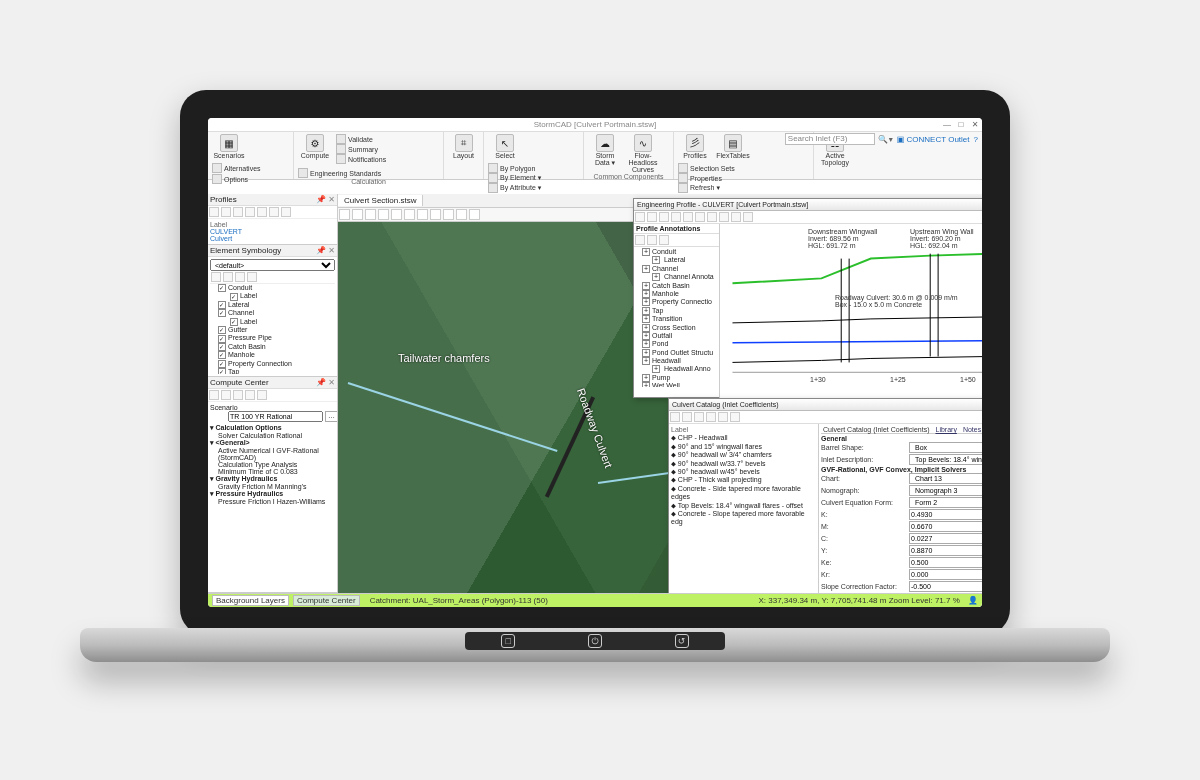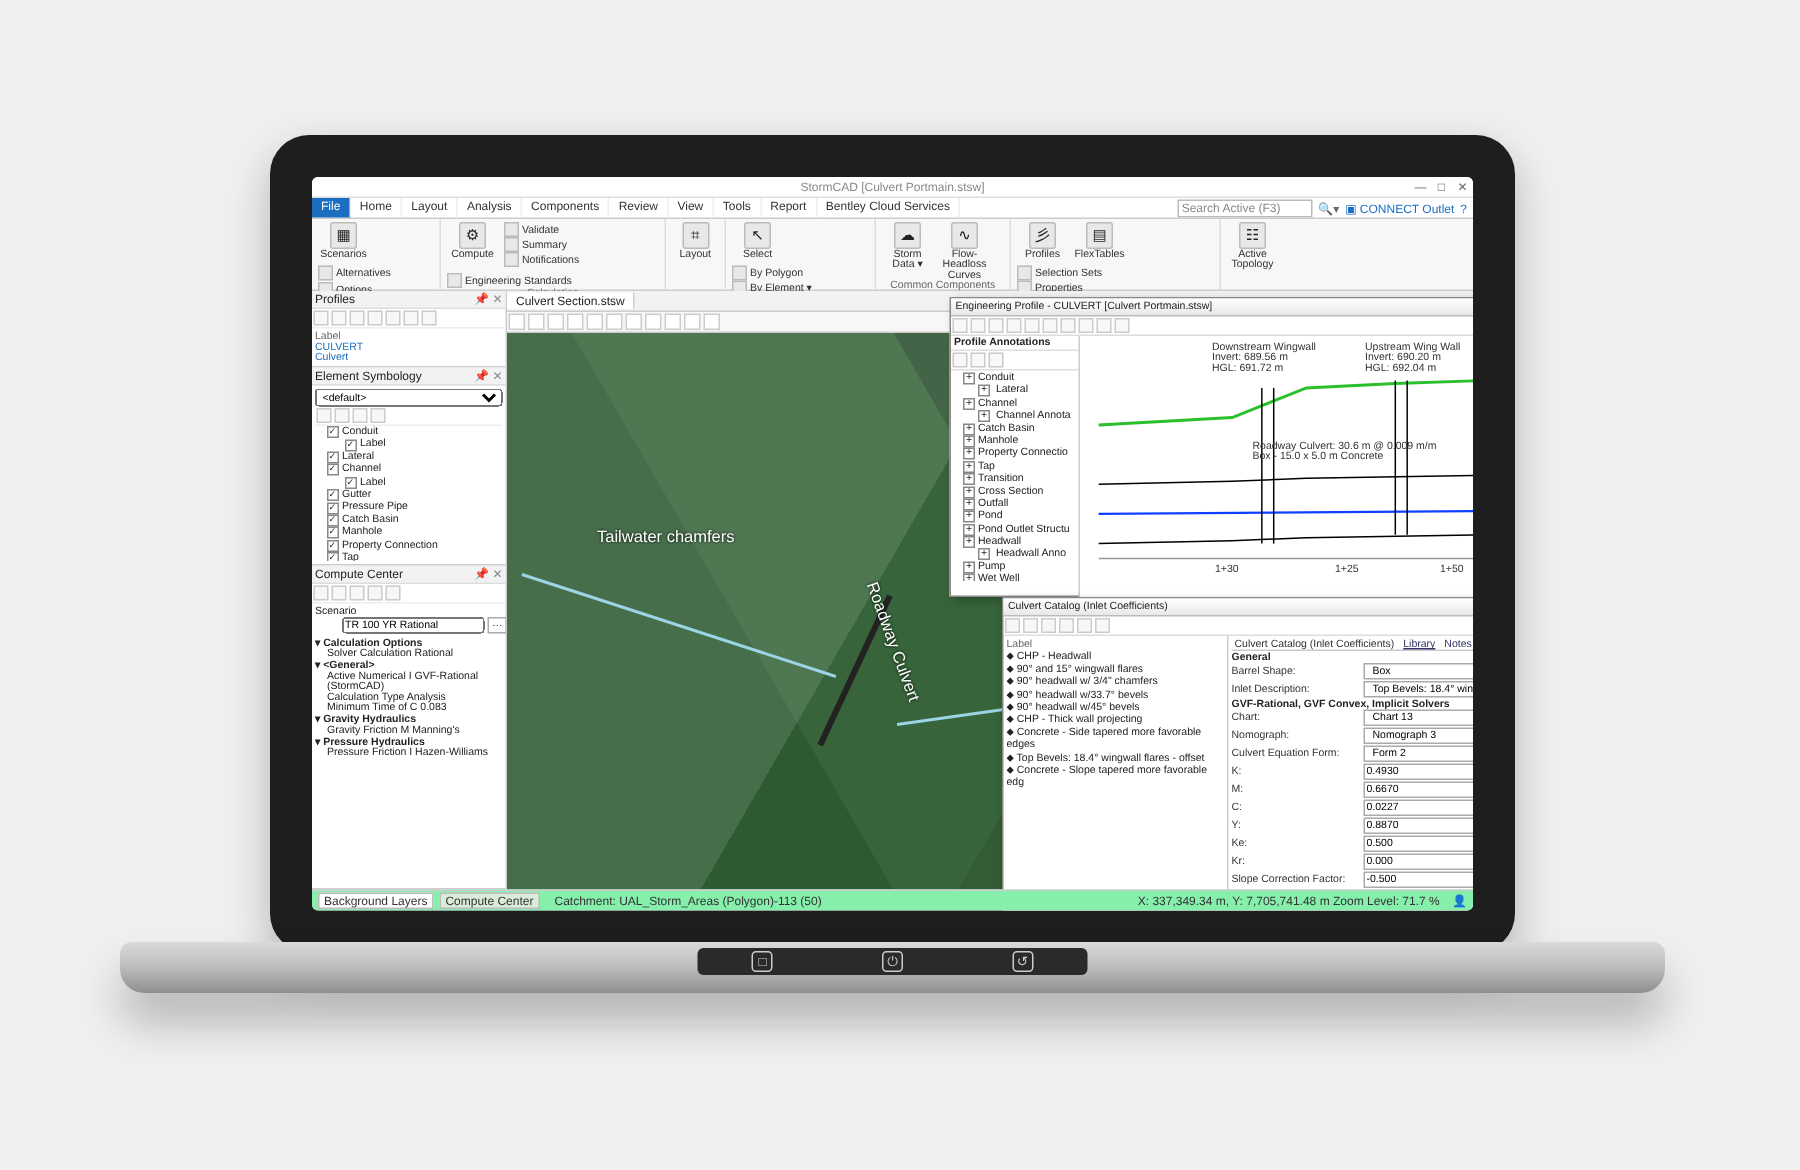--- a/index.html
+++ b/index.html
@@ -78,21 +78,21 @@
   .catalog-right { flex:1; padding:2px;}
   .frow { display:flex; margin-bottom:1px; align-items:center;}
   .frow .fl { width:88px; color:#333;}
   .frow .fv { flex:1; }
   .frow input,.frow select{ width:100%; height:11px; font-size:7px; border:1px solid #aaa; background:#fff; padding:0 1px;}
   .catalog-tabs{display:flex;gap:6px;font-size:7px;border-bottom:1px solid #ccc;padding:0 2px;}
   .catalog-tabs span{cursor:pointer;color:#336;}
   .catalog-tabs span.active{text-decoration:underline;}
 
   
-  .statusbar { position:absolute; bottom:0; left:0; right:0; height:14px; background:#86efac; border-top:1px solid #ccc; font-size:8px; display:flex; align-items:center; justify-content:space-between; padding:0 4px; color:#333;}
+  .statusbar { position:absolute; bottom:0; left:0; right:0; height:14px; background:#bef264; border-top:1px solid #ccc; font-size:8px; display:flex; align-items:center; justify-content:space-between; padding:0 4px; color:#333;}
   .statusbar .pill{border:1px solid #bbb;padding:0 3px;background:#fff;cursor:pointer;}
 
   .treetree { padding:1px 2px; max-height:140px; overflow:auto;}
   .treetree div { line-height:1.2; padding-left:6px;}
   .treetree .pm{display:inline-block;width:8px;height:8px;border:1px solid #888;text-align:center;line-height:6px;font-size:7px;margin-right:2px;cursor:pointer;}
 </style>
 </head>
 <body>
 
 <div class="laptop-frame">
@@ -100,34 +100,22 @@
 
     <div class="titlebar">
       <span>StormCAD [Culvert Portmain.stsw]</span>
       <div class="wbtns">
         <span>—</span>
         <span>□</span>
         <span>✕</span>
       </div>
     </div>
 
-    <div class="tabstrip">
-      <div class="tab active">File</div>
-      <div class="tab">Home</div>
-      <div class="tab">Layout</div>
-      <div class="tab">Analysis</div>
-      <div class="tab">Components</div>
-      <div class="tab">Review</div>
-      <div class="tab">View</div>
-      <div class="tab">Tools</div>
-      <div class="tab">Report</div>
-      <div class="tab">Bentley Cloud Services</div>
-    </div>
     <div class="topright">
-      <div class="search">Search Active (F3)</div>
+      <div class="search">Search Inlet (F3)</div>
       <span style="color:#666">🔍▾</span>
       <span class="connect">▣ <span>CONNECT Outlet</span></span>
       <span style="color:#1b6ec2">?</span>
     </div>
 
     <div class="ribbon">
       <div class="rgroup" style="width:86px">
         <div class="icons">
           <div class="ricon">
               <div class="glyph">▦</div>

